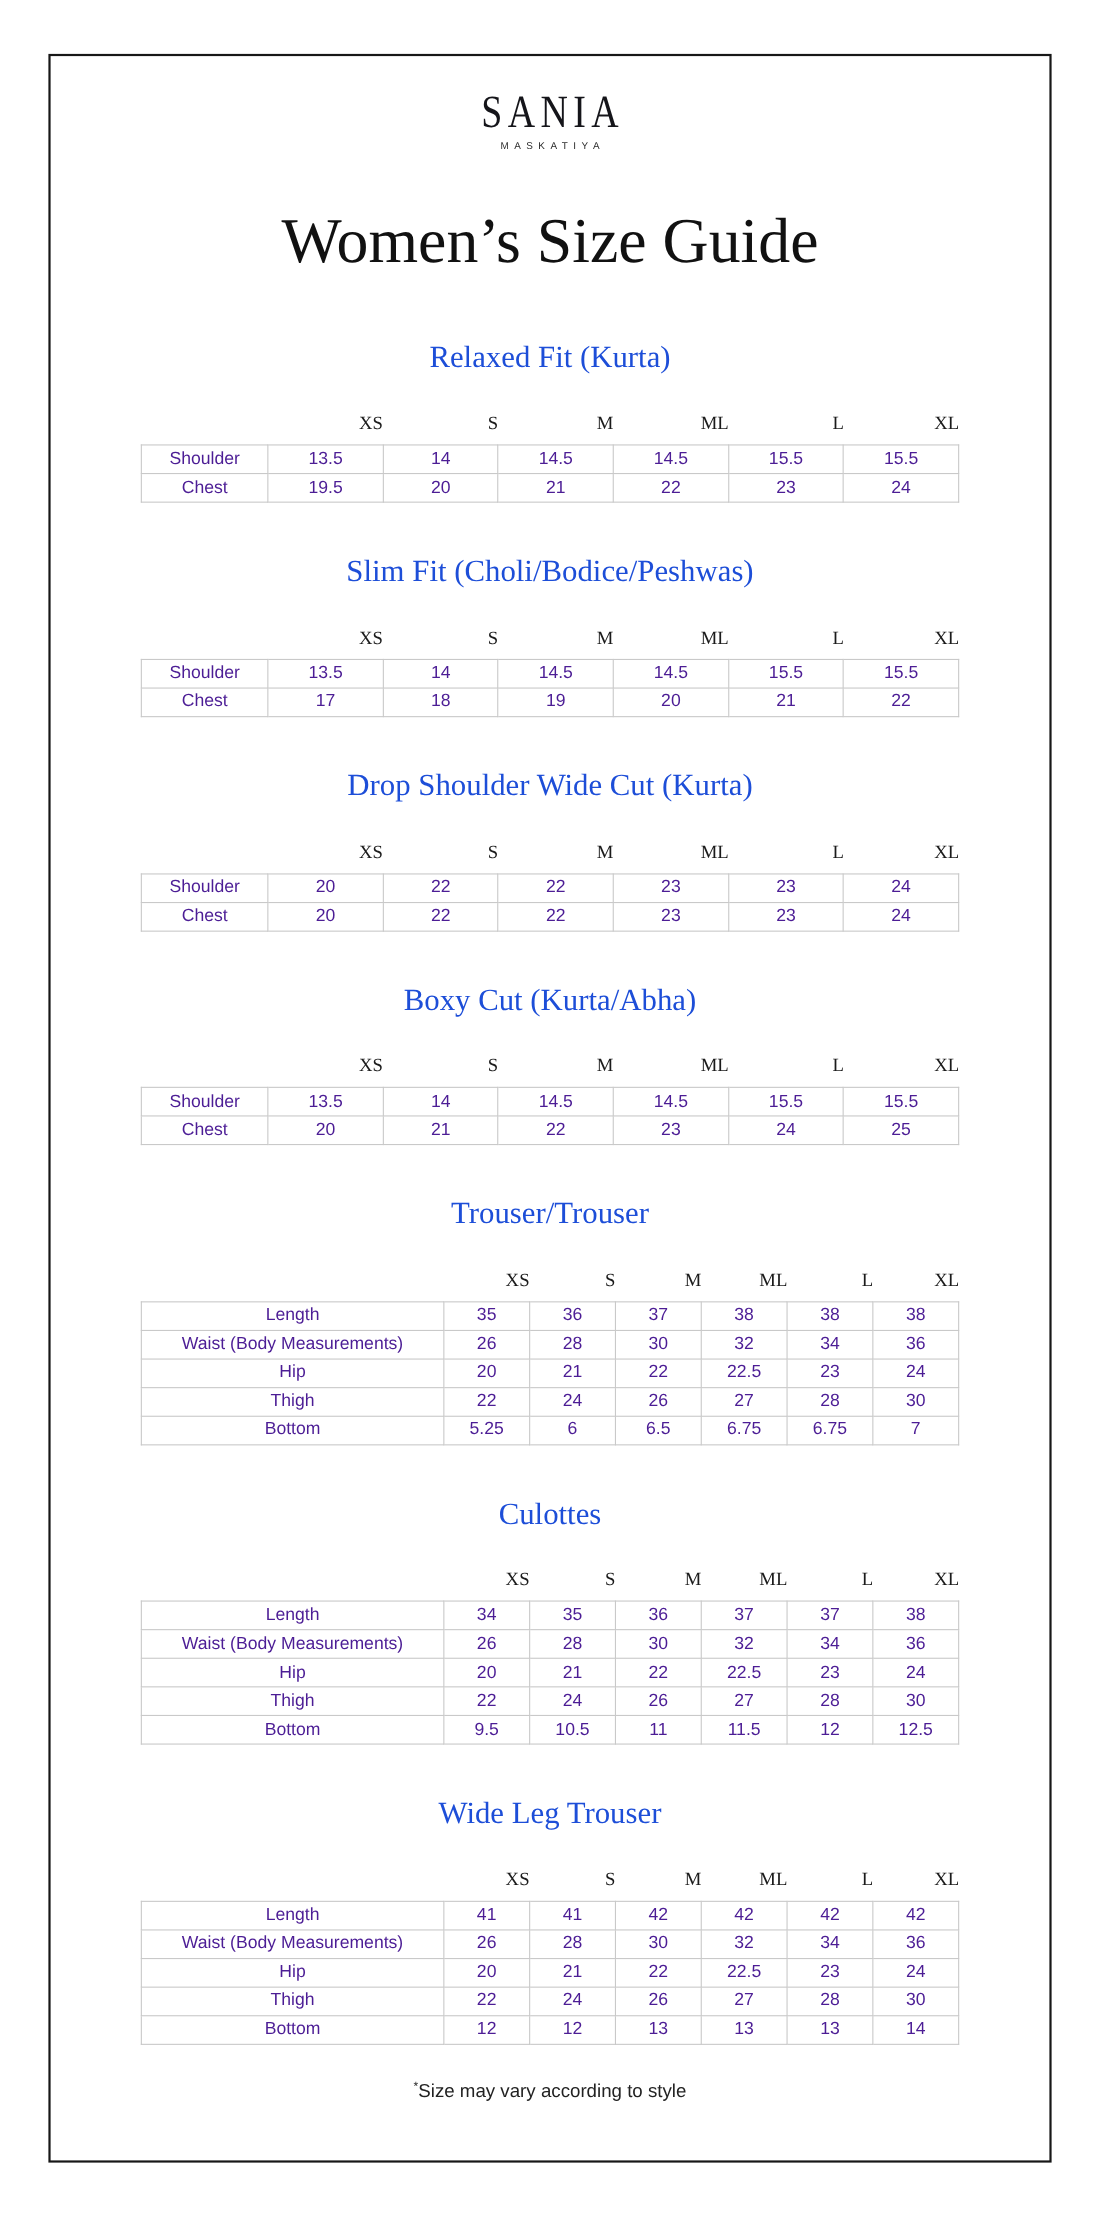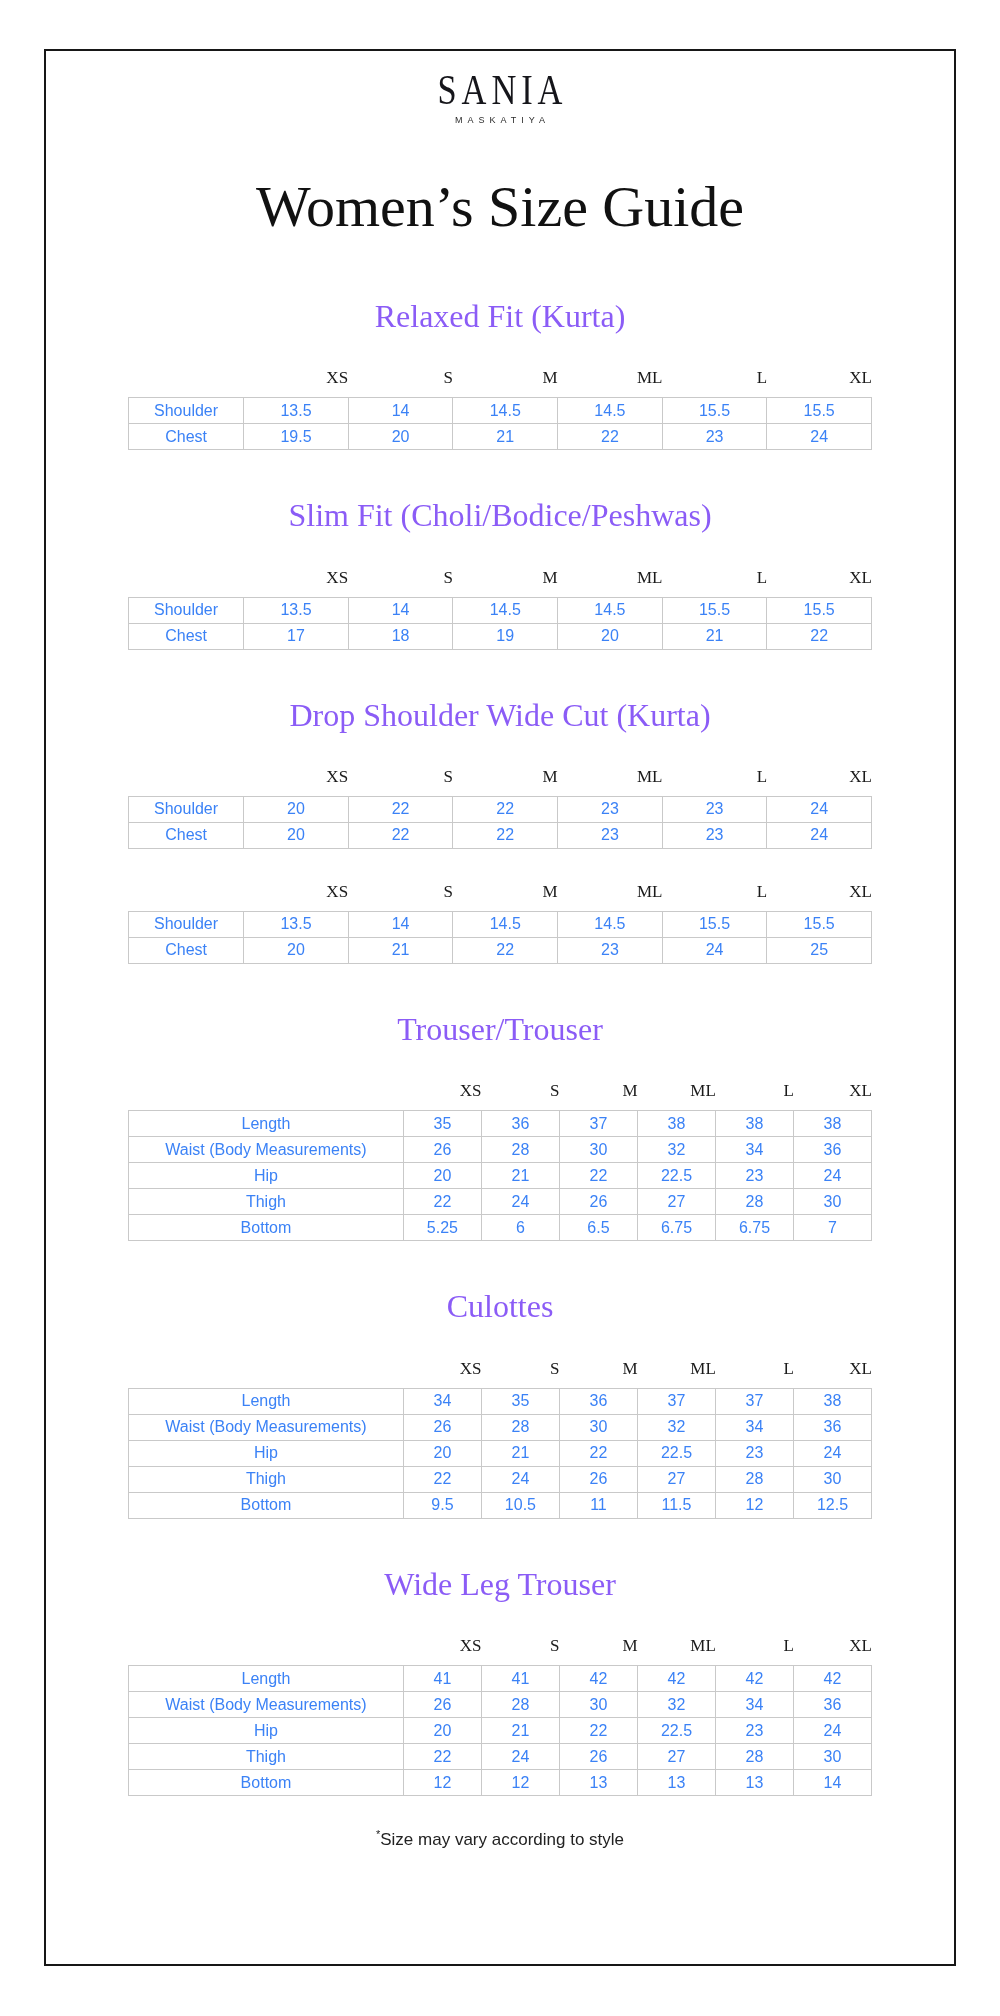--- a/index.html
+++ b/index.html
@@ -10,21 +10,21 @@
     color:#1d1d1d;
   }
   .frame {
     position:absolute; left:44px; top:49px;
     width:912px; height:1917px;
     border:2px solid #171717;
     background:#ffffff;
     text-align:center;
     overflow:hidden;
   }
-  .logo { margin-top:18px;text-align:center; }
+  .logo { margin-top:30px;text-align:center; }
   .logo-name {
     font-family:"Liberation Serif", serif;
     font-size:42px; line-height:1.0;
     letter-spacing:6px; padding-left:6px;
     color:#15151a;
     transform:scaleX(.82); transform-origin:center;
   }
   .logo-sub {
     margin-top:4px;
     font-size:9px; letter-spacing:5px; padding-left:5px;
@@ -34,38 +34,38 @@
     font-family:"Liberation Serif", serif;
     font-weight:400;
     font-size:58px; line-height:1.1;
     margin-top:50px;
     color:#111111;
   }
   .size-section { width:744px; margin:0 auto; }
   .section-title {
     font-family:"Liberation Serif", serif;
     font-weight:400;
-    font-size:32px; line-height:1.2;
+    font-size:28px; line-height:1.2;
     margin-top:46px;
-    color:#8b5cf6;
+    color:#1d4ed8;
   }
   #sections > .size-section:first-child .section-title { margin-top:58px; }
   .narrow { --label-w:15.5%; }
   .wide   { --label-w:37%;  }
   .size-header {
     display:flex; margin-top:33px;
     font-family:"Liberation Serif", serif;
     font-size:17px; color:#1b1b1b;
   }
   .size-header .spacer { width:var(--label-w); flex:none; }
   .size-header .size-cell { flex:1; text-align:right; }
   .size-table {
     width:100%; margin-top:9px;
     border-collapse:collapse; table-layout:fixed;
-    font-size:16px; color:#3b82f6;
+    font-size:16px; color:#4c1d95;
   }
   .size-table col.label-col { width:var(--label-w); }
   .size-table td {
     border:1px solid #c9c9c9;
     height:26px; padding:0 2px;
     text-align:center; vertical-align:middle;
     background:#ffffff;
   }
   .footnote { margin-top:32px; font-size:17px; color:#222222; }
   .footnote sup { font-size:11px; vertical-align:super; }
@@ -206,20 +206,21 @@
               <td>22</td>
               <td>22</td>
               <td>23</td>
               <td>23</td>
               <td>24</td>
             </tr>
           </tbody>
         </table>
       </section>
       <section class="size-section narrow">
+        <h2 class="section-title">Boxy Cut (Kurta/Abha)</h2>
         <div class="size-header">
           <div class="spacer"></div>
           <div class="size-cell">XS</div>
           <div class="size-cell">S</div>
           <div class="size-cell">M</div>
           <div class="size-cell">ML</div>
           <div class="size-cell">L</div>
           <div class="size-cell">XL</div>
         </div>
         <table class="size-table">

